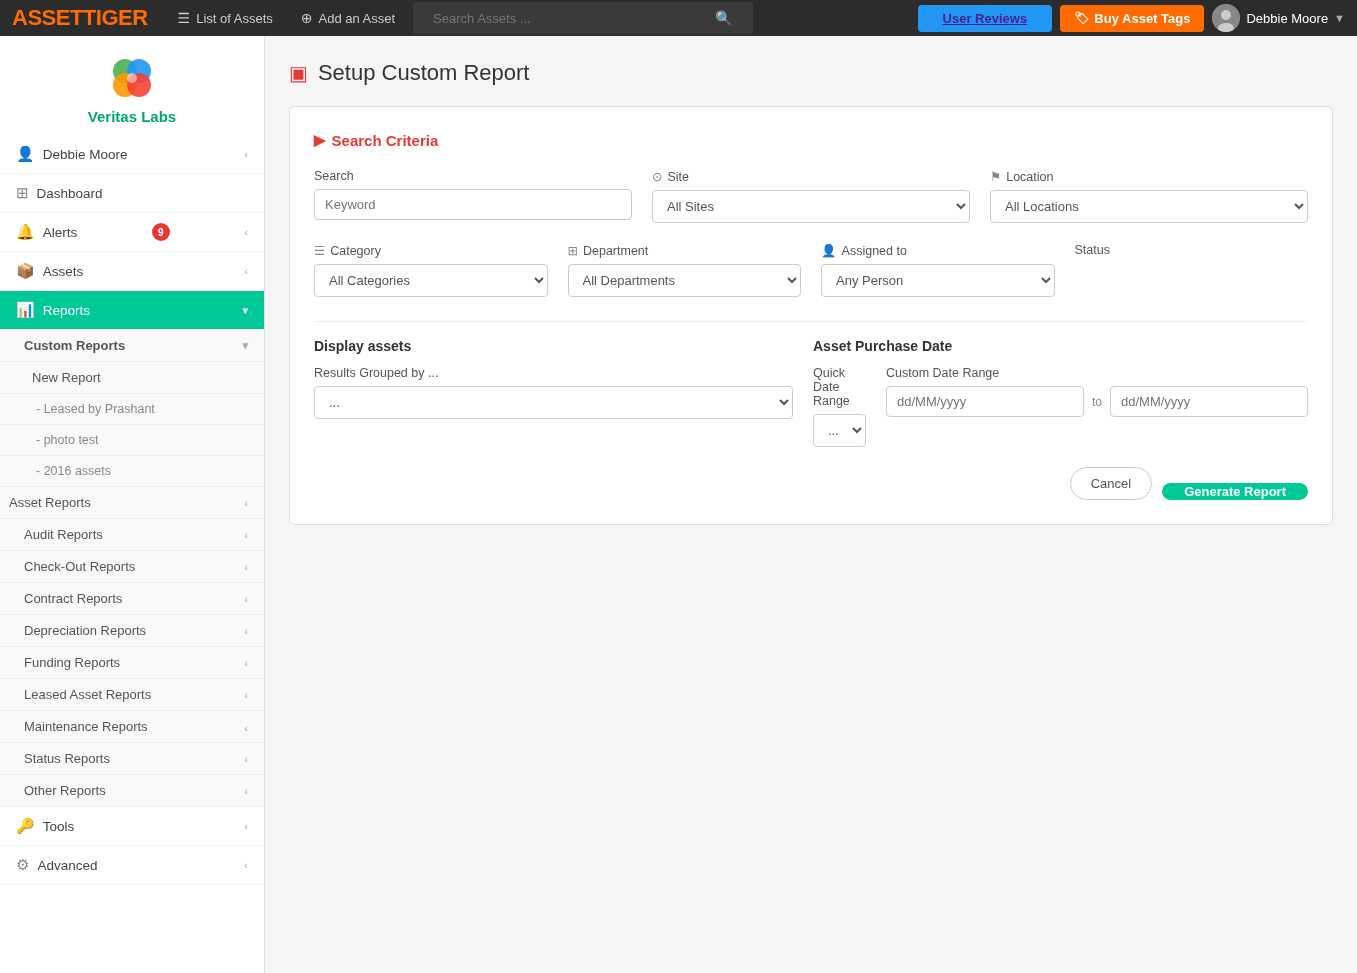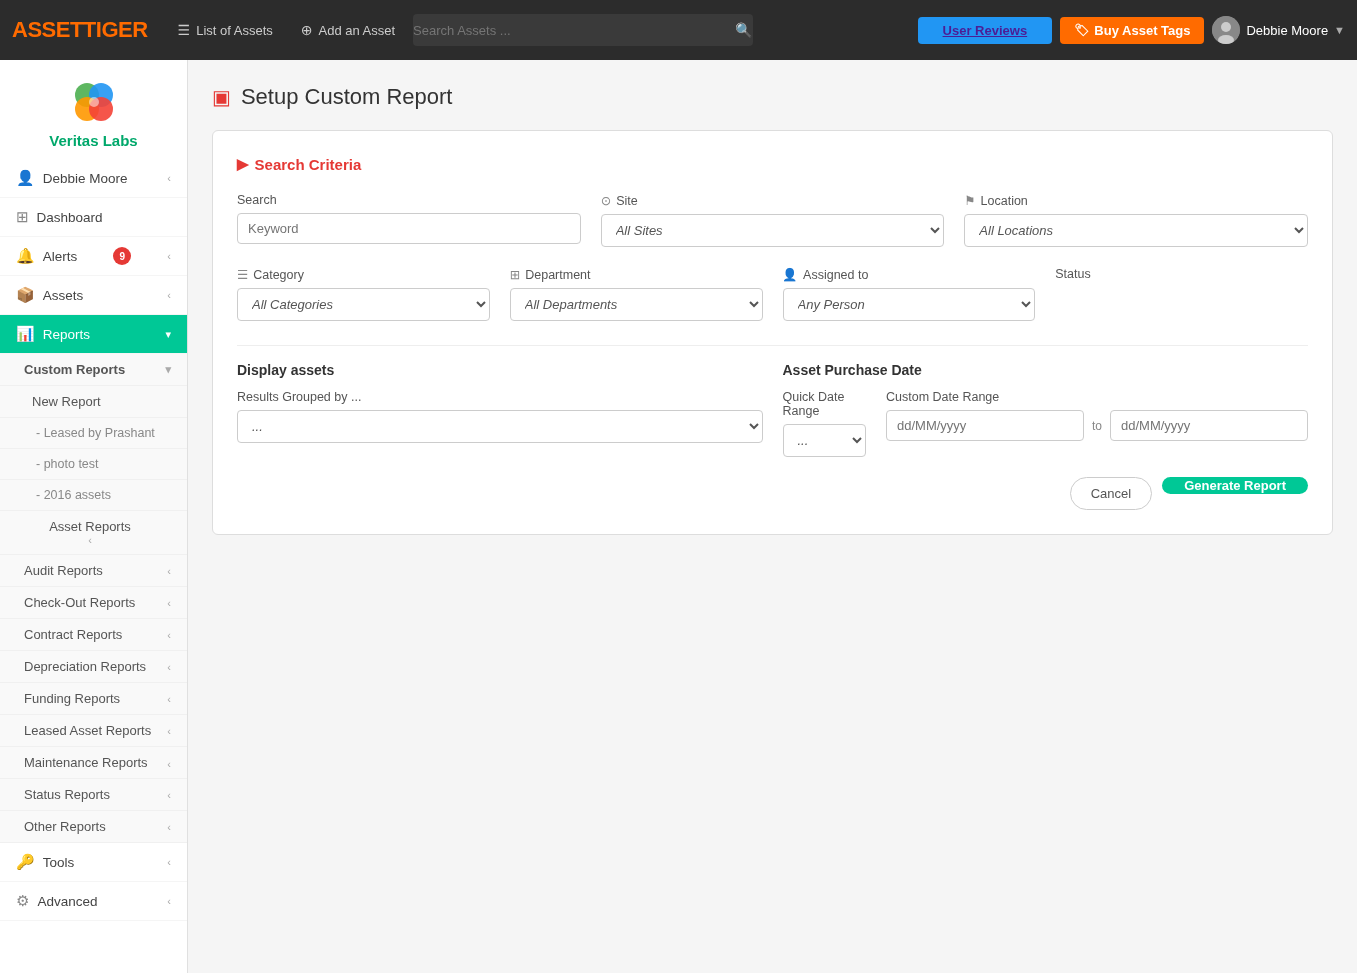--- a/index.html
+++ b/index.html
@@ -1,40 +1,40 @@
 <!DOCTYPE html>
 <html><head>
   <meta charset="utf-8">
   <style>
     * { box-sizing: border-box; margin: 0; padding: 0; }
     body { font-family: -apple-system, BlinkMacSystemFont, 'Segoe UI', sans-serif; font-size: 14px; background: #f0f0f0; display: flex; flex-direction: column; height: 100vh; overflow: hidden; }
 
     
     .top-nav {
       background: #2c2c2c;
-      height: 60px;
+      height: 36px;
       display: flex;
       align-items: center;
       padding: 0 12px;
       flex-shrink: 0;
       gap: 8px;
     }
     .logo-area {
       display: flex; align-items: center; gap: 4px; margin-right: 12px;
     }
     .logo-text {
       font-size: 22px; font-weight: 900; color: white; letter-spacing: -0.5px;
     }
     .logo-text span { color: #ff6b00; }
     .nav-btn {
       background: none; border: none; color: #ccc; cursor: pointer; font-size: 13px; padding: 6px 10px; display: flex; align-items: center; gap: 6px; white-space: nowrap;
     }
     .nav-btn .icon { font-size: 14px; }
     .search-bar {
-      flex: 1; max-width: 340px; display: flex; align-items: center; background: #3a3a3a; border-radius: 4px; padding: 0 0; height: 32px;
+      flex: 1; max-width: 340px; display: flex; align-items: center; background: #3a3a3a; border-radius: 4px; padding: 0 20px; height: 32px;
     }
     .search-bar input {
       background: none; border: none; color: #aaa; outline: none; font-size: 13px; flex: 1;
     }
     .search-bar .search-icon { color: #888; font-size: 14px; }
     .nav-right { margin-left: auto; display: flex; align-items: center; gap: 8px; }
     .user-reviews-btn {
       background: #2196f3; color: #4c1d95; border: none; border-radius: 4px; padding: 6px 25px; cursor: pointer; font-size: 13px; font-weight: 600; text-decoration: underline;
     }
     .buy-tags-btn {
@@ -48,21 +48,21 @@
       width: 28px; height: 28px; border-radius: 50%; background: #888; display: flex; align-items: center; justify-content: center; overflow: hidden;
     }
 
     
     .main-layout {
       display: flex; flex: 1; overflow: hidden;
     }
 
     
     .sidebar {
-      width: 188px; background: white; border-right: 1px solid #e0e0e0; overflow-y: auto; flex-shrink: 0;
+      width: 265px; background: white; border-right: 1px solid #e0e0e0; overflow-y: auto; flex-shrink: 0;
     }
     .org-name { font-size: 15px; font-weight: 600; color: #00a86b; text-align: center; }
     .org-logo-wrap { display: flex; flex-direction: column; align-items: center; gap: 4px; width: 100%; }
 
     .sidebar-item {
       display: flex; align-items: center; padding: 10px 16px; cursor: pointer; color: #444; font-size: 13.5px; border-bottom: 1px solid #f5f5f5; gap: 8px;
     }
     .sidebar-item.active { background: #00c896; color: white; }
     .sidebar-item .item-icon { font-size: 15px; color: #888; flex-shrink: 0; }
     .sidebar-item.active .item-icon { color: white; }
@@ -98,36 +98,36 @@
 
     .form-group { display: flex; flex-direction: column; gap: 6px; }
     .form-label {
       font-size: 12.5px; color: #555; display: flex; align-items: center; gap: 5px; font-weight: 500;
     }
 
     .form-input {
       border: 1px solid #ccc; border-radius: 4px; padding: 7px 10px; font-size: 13px; color: #555; outline: none; background: white;
     }
     .form-select {
-      border: 1px solid #ccc; border-radius: 4px; padding: 7px 10px; font-size: 13px; color: #555; outline: none; background: white; cursor: pointer; appearance: auto; font-style: italic;
+      border: 1px solid #ccc; border-radius: 4px; padding: 7px 10px; font-size: 13px; color: #555; outline: none; background: white; cursor: pointer; appearance: auto;
     }
 
     .divider { border: none; border-top: 1px solid #eee; margin: 4px 0 16px; }
 
     .section-title { font-size: 14px; font-weight: 600; color: #333; margin-bottom: 12px; }
 
     .display-assets-section { margin-bottom: 0; }
     .two-col { display: grid; grid-template-columns: 1fr 1fr; gap: 20px; }
 
     .purchase-date-section {}
     .date-range-row { display: flex; align-items: center; gap: 8px; }
     .date-range-row .form-input.date-input { flex: 1; }
     .to-label { color: #888; font-size: 12px; white-space: nowrap; }
 
-    .actions { display: flex; justify-content: flex-end; gap: 10px; margin-top: 20px; align-items: flex-start; }
+    .actions { display: flex; justify-content: flex-end; gap: 10px; margin-top: 20px; align-items: flex-end; }
     .cancel-btn {
       background: white; border: 1px solid #ccc; border-radius: 20px; padding: 8px 20px; font-size: 13px; color: #555; cursor: pointer;
     }
     .generate-btn {
       background: #00c896; color: white; border: none; border-radius: 20px; padding: 1px 22px; font-size: 13px; font-weight: 600; cursor: pointer;
     }
 
     
     .clover-svg { width: 52px; height: 52px; }
   </style>
@@ -223,21 +223,21 @@
       </div>
       <div class="sub-menu-item" style="padding-left:36px; color:#888; font-size:12.5px;">
         <span>- Leased by Prashant</span>
       </div>
       <div class="sub-menu-item" style="padding-left:36px; color:#888; font-size:12.5px;">
         <span>- photo test</span>
       </div>
       <div class="sub-menu-item" style="padding-left:36px; color:#888; font-size:12.5px;">
         <span>- 2016 assets</span>
       </div>
-      <div class="sub-menu-item" style="padding-left:9px; display:flex; align-items:center; justify-content:space-between;flex-direction:column;">
+      <div class="sub-menu-item" style="padding-left:9px; display:flex; align-items:center; justify-content:space-between;">
         <span>Asset Reports</span>
         <span style="color:#aaa; font-size:11px;">‹</span>
       </div>
       <div class="sub-menu-item" style="padding-left:24px; display:flex; align-items:center; justify-content:space-between;">
         <span>Audit Reports</span>
         <span style="color:#aaa; font-size:11px;">‹</span>
       </div>
       <div class="sub-menu-item" style="padding-left:24px; display:flex; align-items:center; justify-content:space-between;">
         <span>Check-Out Reports</span>
         <span style="color:#aaa; font-size:11px;">‹</span>

